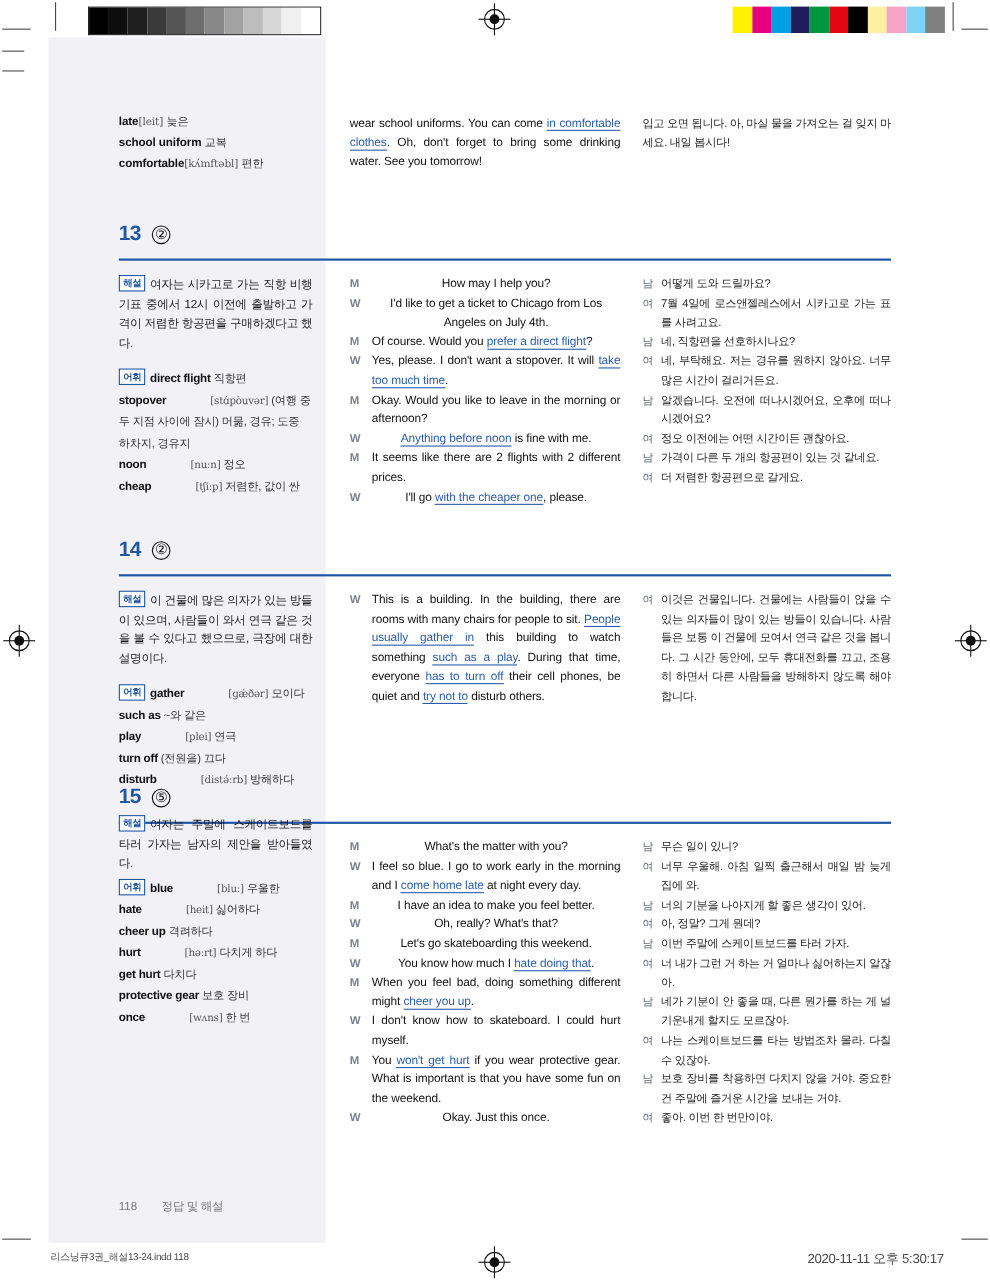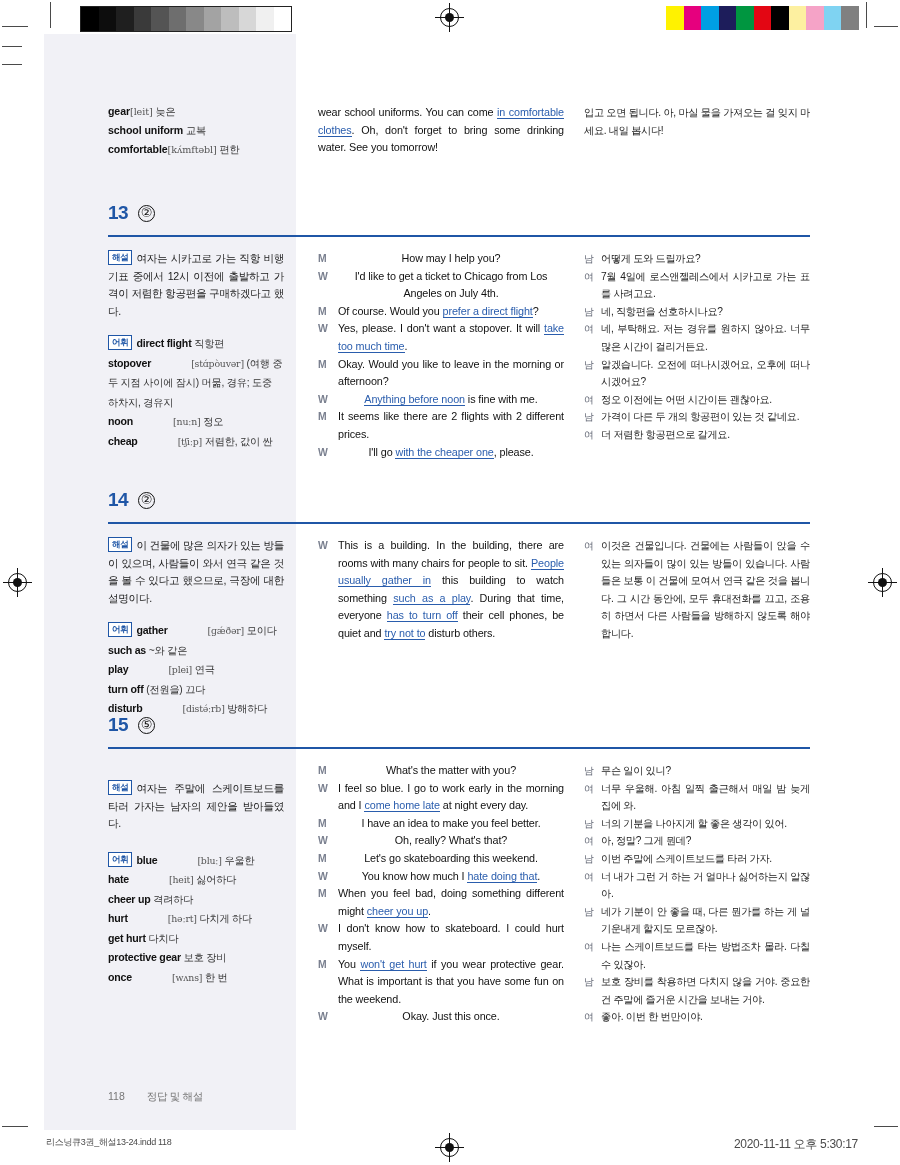--- a/index.html
+++ b/index.html
@@ -168,21 +168,21 @@
   <div class="reg" style="left:440px;top:1138px;">
       <i class="h"></i>
       <i class="v"></i>
     </div>
 </div>
 
 <div class="page">
   <div class="sidebar-bg"></div>
   <div class="content" id="content">
       <div class="col-left" style="top: 68px;">
-        <div class="vocab-line"><span class="w">gear</span><span class="ipa">[leit]</span> <span class="kr">늦은</span></div>
+        <div class="vocab-line"><span class="w">late</span><span class="ipa">[leit]</span> <span class="kr">늦은</span></div>
         <div class="vocab-line"><span class="w">school uniform</span> <span class="kr">교복</span></div>
         <div class="vocab-line"><span class="w">comfortable</span><span class="ipa">[kʌ́mftəbl]</span> <span class="kr">편한</span></div>
       </div>
       <div class="col-mid" style="top: 70px;">
         <div class="dlg">
           <div class="row">
             <div class="txt">wear school uniforms. You can come <span class="kw">in comfortable clothes</span>. Oh, don't forget to bring some drinking water. See you tomorrow!</div>
           </div>
         </div>
       </div>
@@ -299,23 +299,23 @@
       <div class="col-right" style="top: 503px;">
         <div class="kor">
           <div class="row">
             <div class="spk">여</div>
             <div class="txt">이것은 건물입니다. 건물에는 사람들이 앉을 수 있는 의자들이 많이 있는 방들이 있습니다. 사람들은 보통 이 건물에 모여서 연극 같은 것을 봅니다. 그 시간 동안에, 모두 휴대전화를 끄고, 조용히 하면서 다른 사람들을 방해하지 않도록 해야 합니다.</div>
           </div>
         </div>
       </div>
       <div class="sec-head" style="top: 680px;"><span class="sec-num">15</span><span class="sec-ans">⑤</span></div>
       <div class="sec-rule" style="top: 713px;"></div>
-      <div class="col-left" style="top: 746px;">
+      <div class="col-left" style="top: 707px;">
         <div class="expl"><span class="tagbox">해설</span>여자는 주말에 스케이트보드를 타러 가자는 남자의 제안을 받아들였다.</div>
-        <div class="voc" style="margin-top: 18px;">
+        <div class="voc" style="margin-top: 4px;">
           <div><span class="tagbox">어휘</span><span class="w">blue</span><span class="ipa">[bluː]</span> <span class="kr">우울한</span></div>
           <div><span class="w">hate</span><span class="ipa">[heit]</span> <span class="kr">싫어하다</span></div>
           <div><span class="w">cheer up</span> <span class="kr">격려하다</span></div>
           <div><span class="w">hurt</span><span class="ipa">[həːrt]</span> <span class="kr">다치게 하다</span></div>
           <div><span class="w">get hurt</span> <span class="kr">다치다</span></div>
           <div><span class="w">protective gear</span> <span class="kr">보호 장비</span></div>
           <div><span class="w">once</span><span class="ipa">[wʌns]</span> <span class="kr">한 번</span></div>
         </div>
       </div>
       <div class="col-mid" style="top: 728px;">

